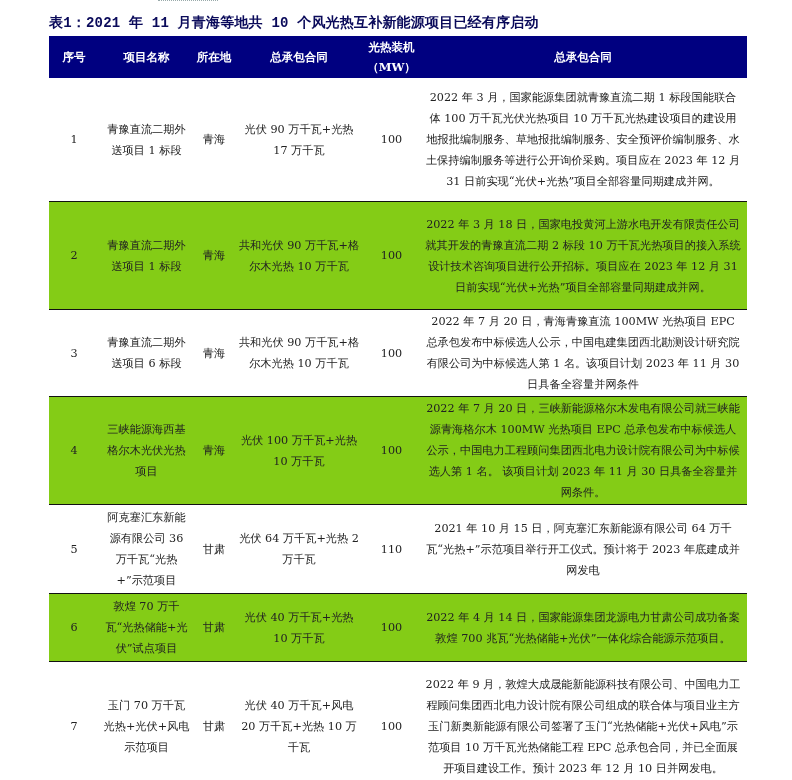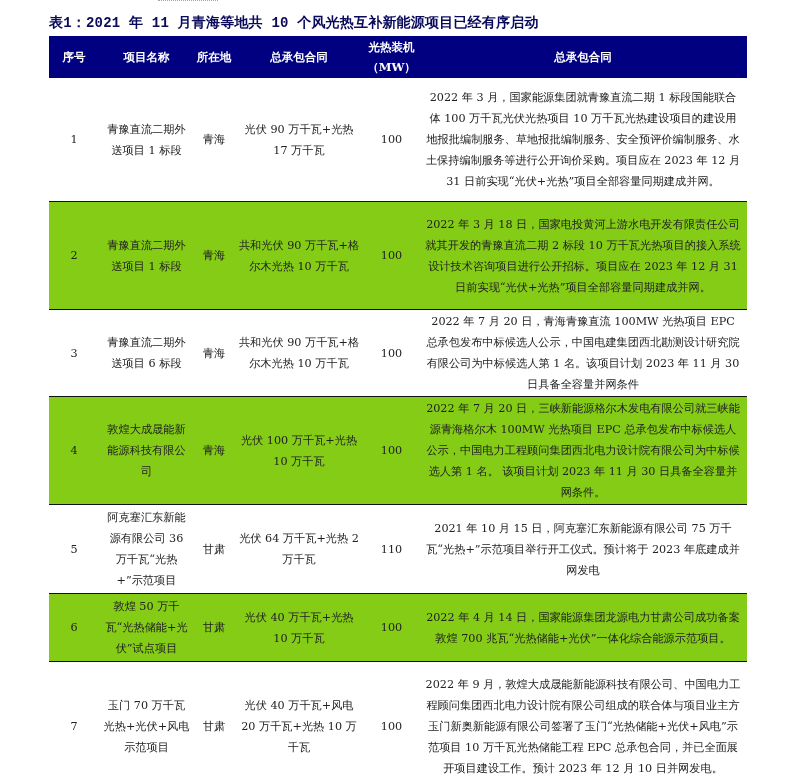--- a/index.html
+++ b/index.html
@@ -70,37 +70,37 @@
     <tr class="r3">
       <td>3</td>
       <td>青豫直流二期外送项目 6 标段</td>
       <td>青海</td>
       <td>共和光伏 90 万千瓦+格尔木光热 10 万千瓦</td>
       <td>100</td>
       <td class="progress">2022 年 7 月 20 日，青海青豫直流 100MW 光热项目 EPC 总承包发布中标候选人公示，中国电建集团西北勘测设计研究院有限公司为中标候选人第 1 名。该项目计划 2023 年 11 月 30 日具备全容量并网条件</td>
     </tr>
     <tr class="r4 alt">
       <td>4</td>
-      <td>敦煌大成晟能新能源科技有限公司</td>
+      <td>三峡能源海西基格尔木光伏光热项目</td>
       <td>青海</td>
       <td>光伏 100 万千瓦+光热 10 万千瓦</td>
       <td>100</td>
       <td class="progress">2022 年 7 月 20 日，三峡新能源格尔木发电有限公司就三峡能源青海格尔木 100MW 光热项目 EPC 总承包发布中标候选人公示，中国电力工程顾问集团西北电力设计院有限公司为中标候选人第 1 名。 该项目计划 2023 年 11 月 30 日具备全容量并网条件。</td>
     </tr>
     <tr class="r5">
       <td>5</td>
       <td>阿克塞汇东新能源有限公司 36 万千瓦“光热+”示范项目</td>
       <td>甘肃</td>
       <td>光伏 64 万千瓦+光热 2 万千瓦</td>
       <td>110</td>
-      <td class="progress">2021 年 10 月 15 日，阿克塞汇东新能源有限公司 75 万千瓦“光热+”示范项目举行开工仪式。预计将于 2023 年底建成并网发电</td>
+      <td class="progress">2021 年 10 月 15 日，阿克塞汇东新能源有限公司 64 万千瓦“光热+”示范项目举行开工仪式。预计将于 2023 年底建成并网发电</td>
     </tr>
     <tr class="r6 alt">
       <td>6</td>
-      <td>敦煌 50 万千瓦“光热储能+光伏”试点项目</td>
+      <td>敦煌 70 万千瓦“光热储能+光伏”试点项目</td>
       <td>甘肃</td>
       <td>光伏 40 万千瓦+光热 10 万千瓦</td>
       <td>100</td>
       <td class="progress">2022 年 4 月 14 日，国家能源集团龙源电力甘肃公司成功备案敦煌 700 兆瓦“光热储能+光伏”一体化综合能源示范项目。</td>
     </tr>
     <tr class="r7">
       <td>7</td>
       <td>玉门 70 万千瓦光热+光伏+风电示范项目</td>
       <td>甘肃</td>
       <td>光伏 40 万千瓦+风电 20 万千瓦+光热 10 万千瓦</td>

